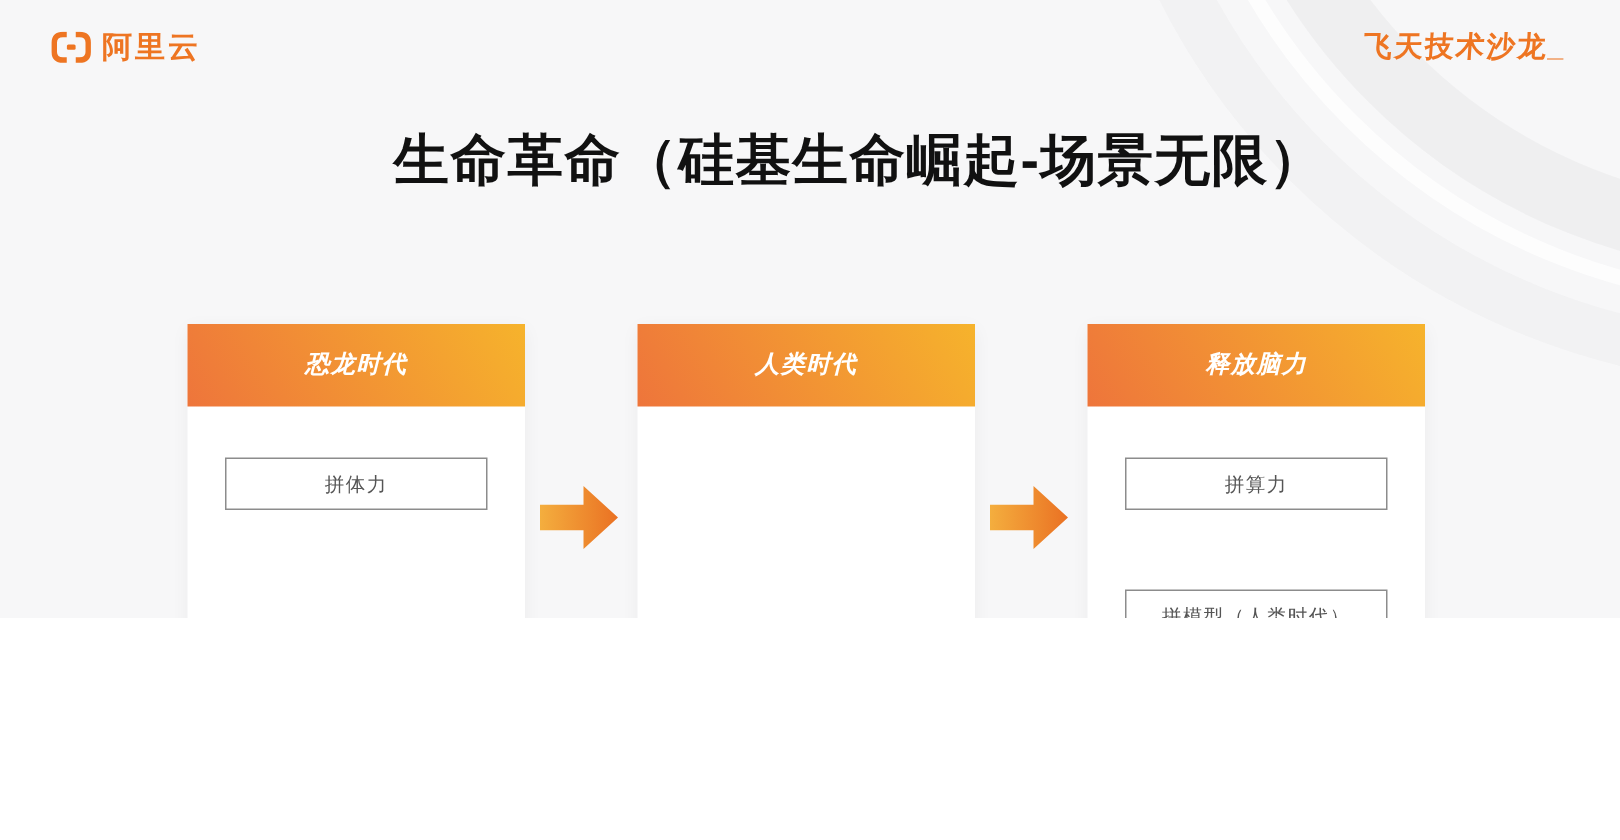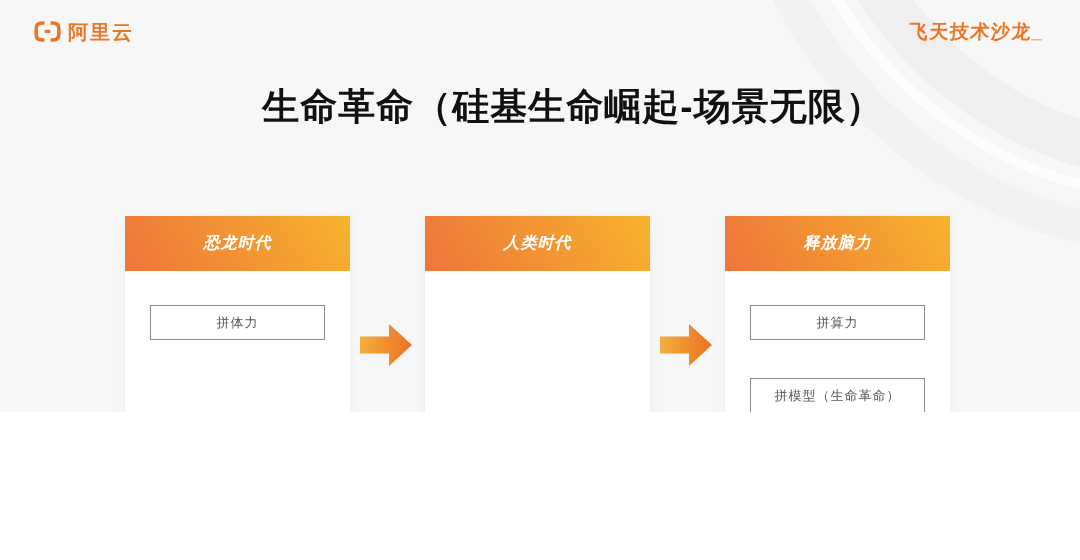--- a/index.html
+++ b/index.html
@@ -31,21 +31,21 @@
     box-shadow:0 3px 12px rgba(0,0,0,0.05);
   }
   .card.c0{left:125px}.card.c1{left:425px}.card.c2{left:725px}
   .card-header{
     height:55px;display:flex;align-items:center;justify-content:center;
     background:linear-gradient(60deg,var(--hg1,#ee753b),var(--hg2,#f6b32c));
     color:#ffffff;font-size:16px;font-weight:700;letter-spacing:1px;font-style:italic;
   }
   .card-body{padding-top:34px;}
   .item-box{
-    width:173px;height:33px;margin:0 auto 38px auto;
+    width:173px;height:33px;margin:0 auto 53px auto;
     border:1px solid var(--ibd,#8c8c8c);background:#fff;
     display:flex;align-items:center;justify-content:center;
   }
   .item-box span{
     font-family:"Liberation Serif",serif;
     font-size:13px;color:var(--itx,#555);letter-spacing:1px;
   }
   
   .flow-arrow{position:absolute;top:323px;width:52px;height:44px;}
   .flow-arrow.a0{left:360px}.flow-arrow.a1{left:660px}
@@ -127,18 +127,18 @@
 
   <div class="card c2">
     <div class="card-header">
       <span>释放脑力</span>
     </div>
     <div class="card-body">
       <div class="item-box">
         <span>拼算力</span>
       </div>
       <div class="item-box">
-        <span>拼模型（生命革命）</span>
+        <span>拼模型（人类时代）</span>
       </div>
     </div>
   </div>
 
 </div>
 
 </body></html>

